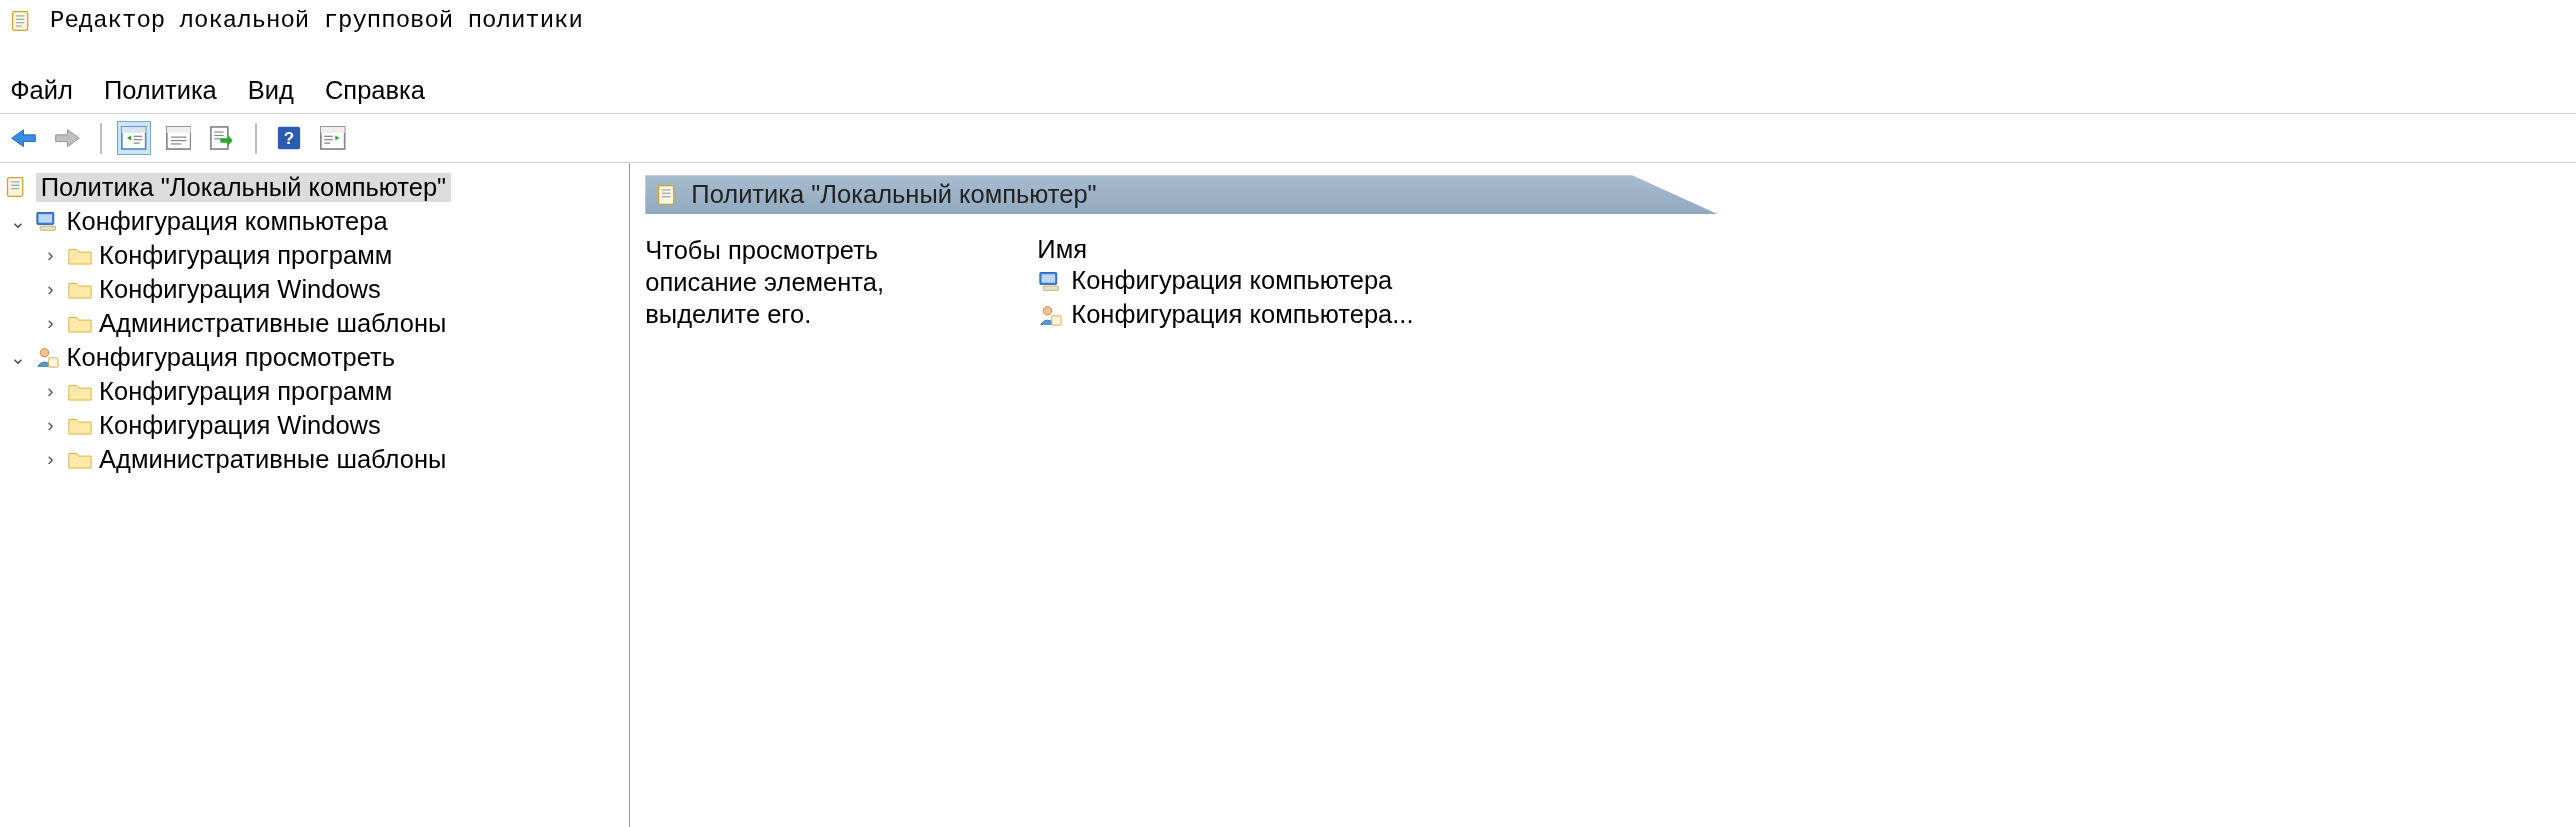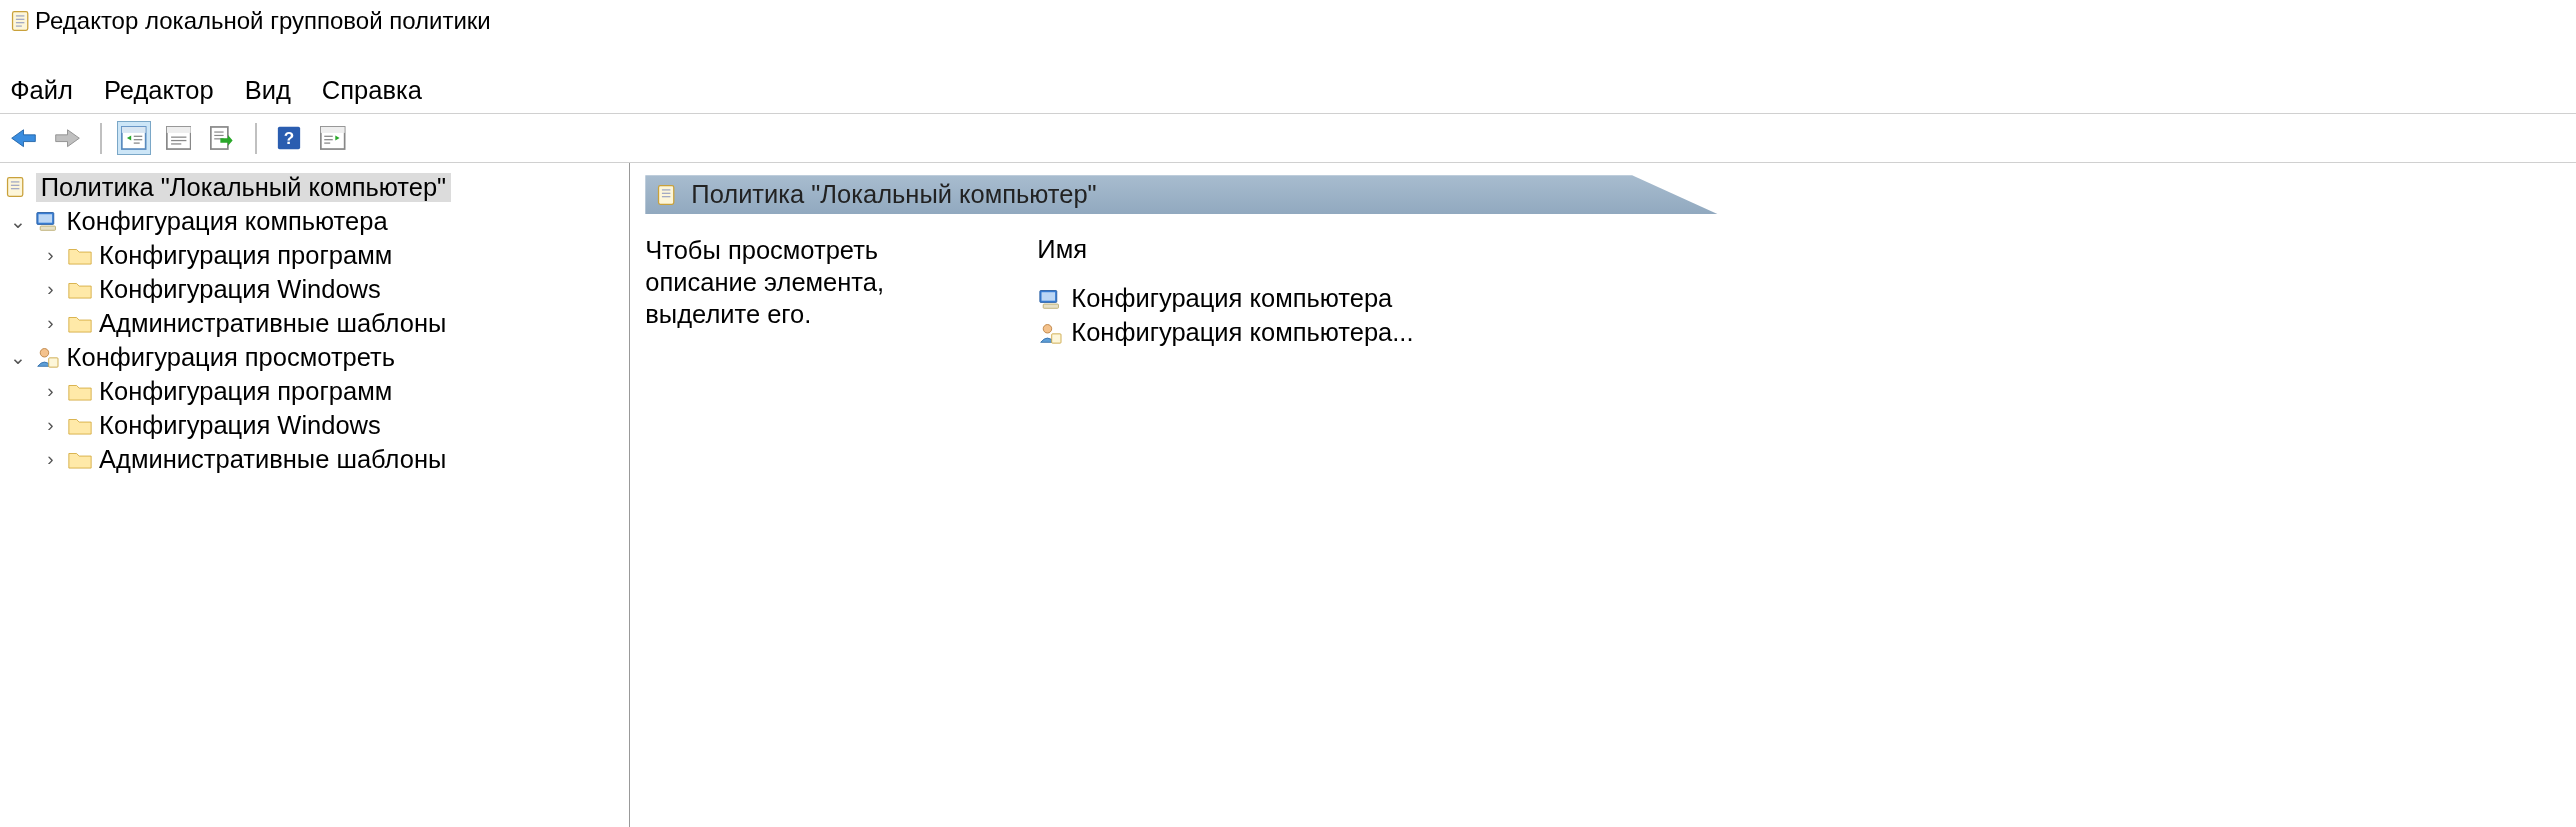--- a/index.html
+++ b/index.html
@@ -1,18 +1,18 @@
 <!DOCTYPE html>
 <html><head>
 <meta charset="utf-8">
 <style>
   * { box-sizing: border-box; margin: 0; padding: 0; }
   html, body { width: 2576px; height: 828px; font-family: "Segoe UI", Tahoma, sans-serif; font-size: 24px; background: #fff; color: #000; overflow: hidden; }
   .window { width: 100%; height: 100%; display: flex; flex-direction: column; }
-  .titlebar { display: flex; align-items: center; gap: 1px; padding: 5.1px 8.5px; height: 41px; }
+  .titlebar { display: flex; align-items: center; gap: 16px; padding: 5.1px 8.5px; height: 41px; font-family: Liberation Mono, monospace; }
   .titlebar .title { font-size: 24px; }
   .menubar { display: flex; gap: 31px; padding: 6.8px 10.2px 8.5px 10.2px; font-size: 25.5px; border-bottom: 1.7px solid #d0d0d0; margin-top: 28px; }
   .menubar .menuitem { cursor: default; }
   .toolbar { display: flex; align-items: center; gap: 10.2px; padding: 5.1px 6.8px; height: 49px; border-bottom: 1.7px solid #d0d0d0; }
   .toolbar .sep { width: 1.7px; height: 31px; background: #c0c0c0; margin: 0 5.1px; }
   .toolbar .btn { width: 34px; height: 34px; display: flex; align-items: center; justify-content: center; border: 0.9px solid transparent; }
   .toolbar .btn.active { background: #cde6f7; border: 0.9px solid #7aa7c7; }
   .splitter { display: flex; flex: 1; }
   .left-pane { width: 630px; border-right: 1.7px solid #999; padding: 6.8px 0; overflow: hidden; }
   .tree { font-size: 25.5px; }
@@ -35,21 +35,21 @@
     position: absolute; left: 0; top: 0; height: 39px; width: 100%;
     background: linear-gradient(to bottom, #dbe5ee, #c3d3e1);
     clip-path: polygon(56% 0, 100% 0, 100% 100%, 60% 100%);
     z-index: -1;
   }
   .right-header-inner { position: relative; display: flex; align-items: center; gap: 12px; padding-left: 8.5px; }
   .right-header .hdr-title { color: #222; font-size: 25.5px; }
   .right-body { display: flex; gap: 51px; padding-top: 8.5px; }
   .desc-col { width: 341px; font-size: 25.5px; line-height: 1.25; }
   .list-col { flex: 1; font-size: 25.5px; }
-  .list-col .col-header { margin-bottom: 18px; }
+  .list-col .col-header { margin-bottom: 0; }
   .list-row { display: flex; align-items: center; gap: 8.5px; height: 34px; }
   .label { }
 </style>
 </head>
 <body>
 
 <div class="window">
 
   <div class="titlebar">
     <span class="icon doc-icon">
@@ -59,21 +59,21 @@
         <line x1="7" y1="11" x2="17" y2="11" stroke="#9aa2c2" stroke-width="1.4"></line>
         <line x1="7" y1="15" x2="17" y2="15" stroke="#9aa2c2" stroke-width="1.4"></line>
         <line x1="7" y1="19" x2="14" y2="19" stroke="#9aa2c2" stroke-width="1.4"></line>
       </svg>
     </span>
     <span class="title">Редактор локальной групповой политики</span>
   </div>
 
   <div class="menubar">
     <span class="menuitem">Файл</span>
-    <span class="menuitem">Редактор</span>
+    <span class="menuitem">Политика</span>
     <span class="menuitem">Вид</span>
     <span class="menuitem">Справка</span>
   </div>
 
   <div class="toolbar">
     <div class="btn">
       <svg width="27" height="20.4" viewBox="0 0 32 24">
           <polygon points="16,2 16,8 30,8 30,16 16,16 16,22 2,12" fill="#3a8de0" stroke="#1d5fa3" stroke-width="1"></polygon>
         </svg>
     </div>

